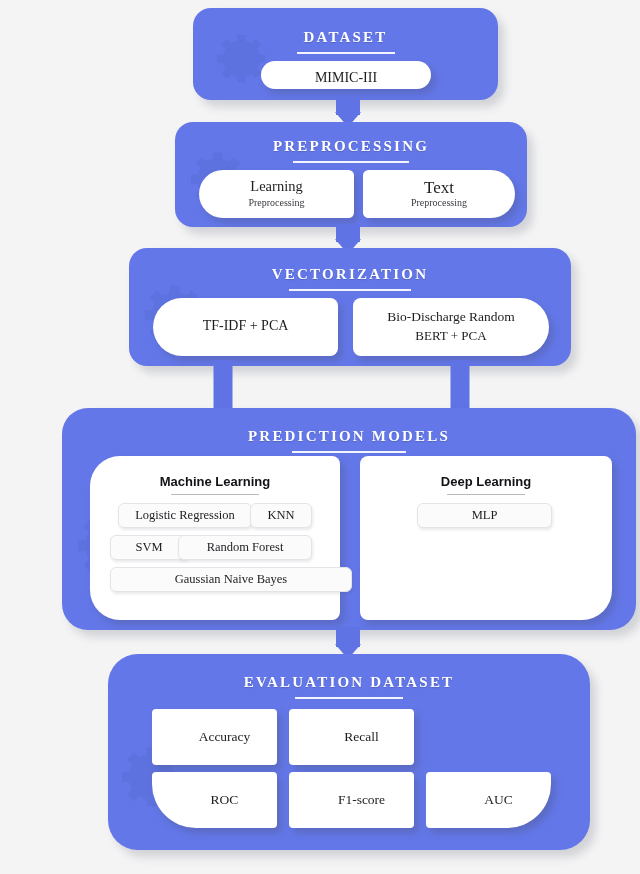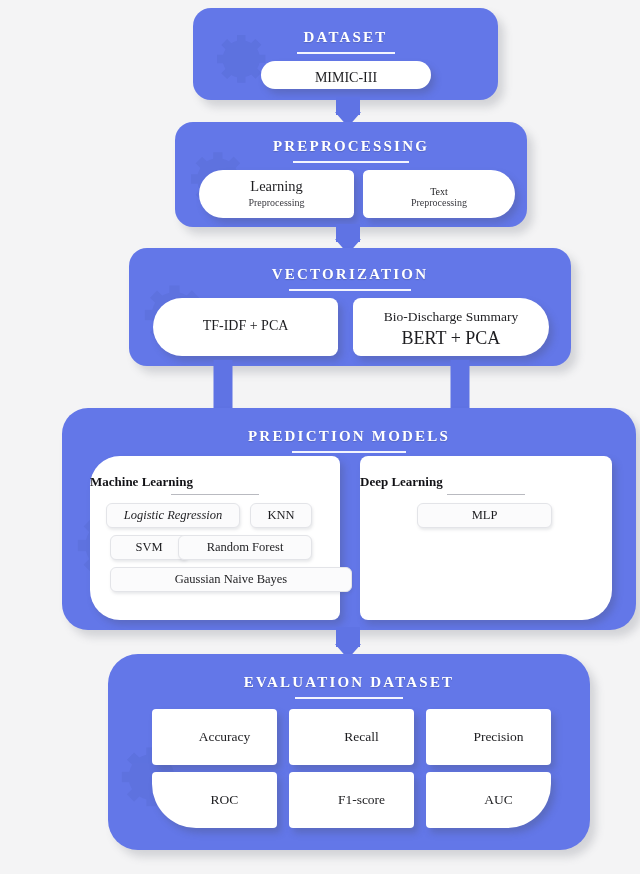--- a/index.html
+++ b/index.html
@@ -110,24 +110,25 @@
     color: #1d1d20;
     font-size: 12.5px;
     font-family: "Liberation Serif", serif;
     white-space: nowrap;
   }
 
   .sub-head {
     position: absolute;
     left: 0;
     right: 0;
+    text-align: center;
     font-weight: bold;
     font-size: 13px;
     color: #121216;
-    font-family: Liberation Serif, serif;
+    font-family: Liberation Sans, sans-serif;
   }
   .sub-rule {
     position: absolute;
     height: 1px;
     background: #b9bac0;
     left: 50%;
     transform: translateX(-50%);
   }
 
   .metric-card {
@@ -172,21 +173,21 @@
     </svg>
     <div class="stage-title" style="top:16px;">PREPROCESSING</div>
     <div class="title-rule" style="top:39px; width:116px;"></div>
 
     <div class="card" style="left:24px; top:48px; width:155px; height:48px; border-radius:26px 6px 6px 26px;">
       <div class="card-text" style="top:8px; font-size:14.5px;">Learning</div>
       <div class="card-text" style="top:27px; font-size:10px; color:#3a3a40;">Preprocessing</div>
     </div>
 
     <div class="card" style="left:188px; top:48px; width:152px; height:48px; border-radius:6px 26px 26px 6px;">
-      <div class="card-text" style="top:16px; font-size:10px;">Text</div>
+      <div class="card-text" style="top:8px; font-size:17px;">Text</div>
       <div class="card-text" style="top:27px; font-size:10px; color:#3a3a40;">Preprocessing</div>
     </div>
   </div>
 
   <div class="arrow" style="left:304px; top:224px; width:32px; height:30px;">
     <div class="arrow-shaft" style="width:24px; height:18px;"></div>
     <div class="arrow-head" style="top:15px;"></div>
   </div>
 
   <div class="stage" style="left:101px; top:248px; width:442px; height:118px;">
@@ -195,22 +196,22 @@
       <path d="M92 44h-8.4a34 34 0 00-3.4-8.2l6-6-8.5-8.5-6 6a34 34 0 00-8.2-3.4V15.6h-12V24a34 34 0 00-8.2 3.4l-6-6L29 29.9l6 6a34 34 0 00-3.4 8.1H23v12h8.5a34 34 0 003.4 8.2l-6 6 8.5 8.5 6-6a34 34 0 008.2 3.4V84h12v-8.5a34 34 0 008.2-3.4l6 6 8.5-8.5-6-6a34 34 0 003.4-8.1H92V44z"></path>
     </svg>
     <div class="stage-title" style="top:18px;">VECTORIZATION</div>
     <div class="title-rule" style="top:41px; width:122px;"></div>
 
     <div class="card" style="left:24px; top:50px; width:185px; height:58px; border-radius:30px 8px 8px 30px;">
       <div class="card-text" style="top:20px; font-size:14px;">TF-IDF + PCA</div>
     </div>
 
     <div class="card" style="left:224px; top:50px; width:196px; height:58px; border-radius:8px 30px 30px 8px;">
-      <div class="card-text" style="top:11px; font-size:13.5px;">Bio-Discharge Summary</div>
-      <div class="card-text" style="top:30px; font-size:18px;">BERT + PCA</div>
+      <div class="card-text" style="top:11px; font-size:13.5px;">Bio-Discharge Random</div>
+      <div class="card-text" style="top:30px; font-size:13px;">BERT + PCA</div>
     </div>
   </div>
 
   <div class="arrow" style="left:180px; top:360px; width:30px; height:85px;">
     <div class="arrow-shaft" style="width:19px; height:72px;"></div>
     <div class="arrow-head" style="top:68px; border-left-width:11px; border-right-width:11px; border-top-width:14px;"></div>
   </div>
   <div class="arrow" style="left:417px; top:360px; width:30px; height:85px;">
     <div class="arrow-shaft" style="width:19px; height:72px;"></div>
     <div class="arrow-head" style="top:68px; border-left-width:11px; border-right-width:11px; border-top-width:14px;"></div>
@@ -221,21 +222,21 @@
       <path d="M50 32a18 18 0 100 36 18 18 0 000-36zm0 27a9 9 0 110-18 9 9 0 010 18z"></path>
       <path d="M92 44h-8.4a34 34 0 00-3.4-8.2l6-6-8.5-8.5-6 6a34 34 0 00-8.2-3.4V15.6h-12V24a34 34 0 00-8.2 3.4l-6-6L29 29.9l6 6a34 34 0 00-3.4 8.1H23v12h8.5a34 34 0 003.4 8.2l-6 6 8.5 8.5 6-6a34 34 0 008.2 3.4V84h12v-8.5a34 34 0 008.2-3.4l6 6 8.5-8.5-6-6a34 34 0 003.4-8.1H92V44z"></path>
     </svg>
     <div class="stage-title" style="top:20px;">PREDICTION MODELS</div>
     <div class="title-rule" style="top:43px; width:114px;"></div>
 
     <div class="card" style="left:28px; top:48px; width:250px; height:164px; border-radius:30px 8px 8px 30px;">
       <div class="sub-head" style="top:18px;">Machine Learning</div>
       <div class="sub-rule" style="top:38px; width:88px;"></div>
 
-      <div class="pill" style="left:16px; top:47px; width:134px; height:25px;font-style:italic;">Logistic Regression</div>
+      <div class="pill" style="left:28px; top:47px; width:134px; height:25px;">Logistic Regression</div>
       <div class="pill" style="left:160px; top:47px; width:62px; height:25px;">KNN</div>
 
       <div class="pill" style="left:20px; top:79px; width:78px; height:25px;">SVM</div>
       <div class="pill" style="left:88px; top:79px; width:134px; height:25px;">Random Forest</div>
 
       <div class="pill" style="left:20px; top:111px; width:242px; height:25px;">Gaussian Naive Bayes</div>
     </div>
 
     <div class="card" style="left:298px; top:48px; width:252px; height:164px; border-radius:8px 8px 30px 8px;">
       <div class="sub-head" style="top:18px;">Deep Learning</div>
@@ -253,20 +254,19 @@
   <div class="stage" style="left:80px; top:654px; width:482px; height:196px; border-radius:30px;">
     <svg class="gear-wm" viewBox="0 0 100 100" style="left:-6px; top:80px; width:86px; height:86px;">
       <path d="M50 32a18 18 0 100 36 18 18 0 000-36zm0 27a9 9 0 110-18 9 9 0 010 18z"></path>
       <path d="M92 44h-8.4a34 34 0 00-3.4-8.2l6-6-8.5-8.5-6 6a34 34 0 00-8.2-3.4V15.6h-12V24a34 34 0 00-8.2 3.4l-6-6L29 29.9l6 6a34 34 0 00-3.4 8.1H23v12h8.5a34 34 0 003.4 8.2l-6 6 8.5 8.5 6-6a34 34 0 008.2 3.4V84h12v-8.5a34 34 0 008.2-3.4l6 6 8.5-8.5-6-6a34 34 0 003.4-8.1H92V44z"></path>
     </svg>
     <div class="stage-title" style="top:20px;">EVALUATION DATASET</div>
     <div class="title-rule" style="top:43px; width:108px;"></div>
 
     <div class="metric-card" style="left:44px; top:55px; width:125px; height:56px; border-radius:4px;">Accuracy</div>
     <div class="metric-card" style="left:181px; top:55px; width:125px; height:56px; border-radius:4px;">Recall</div>
-    <div class="metric-card" style="left:318px; top:55px; width:125px; height:56px; border-radius:4px;">Precision</div>
 
     <div class="metric-card" style="left:44px; top:118px; width:125px; height:56px; border-radius:4px 4px 4px 44px;">ROC</div>
     <div class="metric-card" style="left:181px; top:118px; width:125px; height:56px; border-radius:4px;">F1-score</div>
     <div class="metric-card" style="left:318px; top:118px; width:125px; height:56px; border-radius:4px 4px 44px 4px;">AUC</div>
   </div>
 
 </div>
 
 </body></html>

